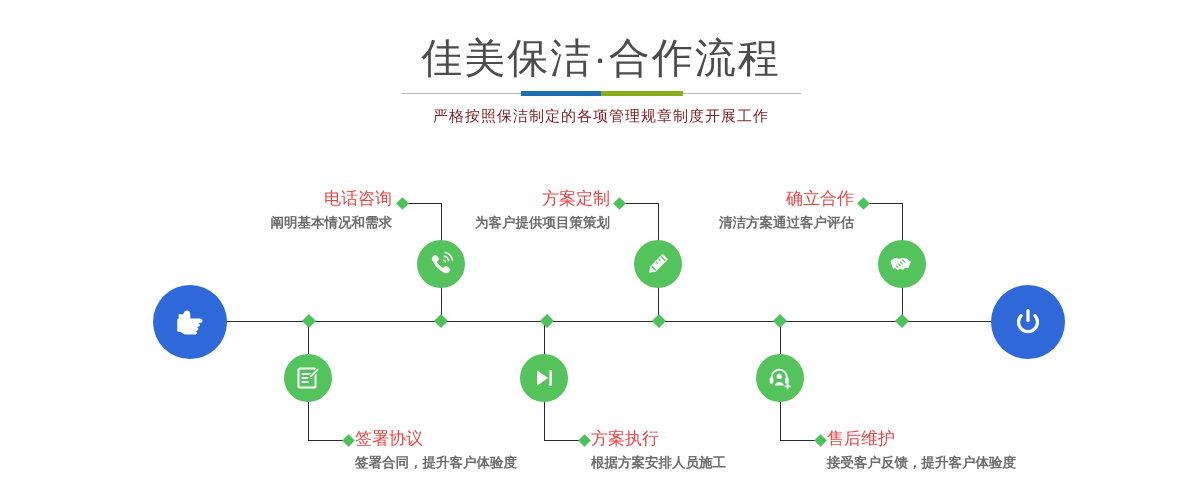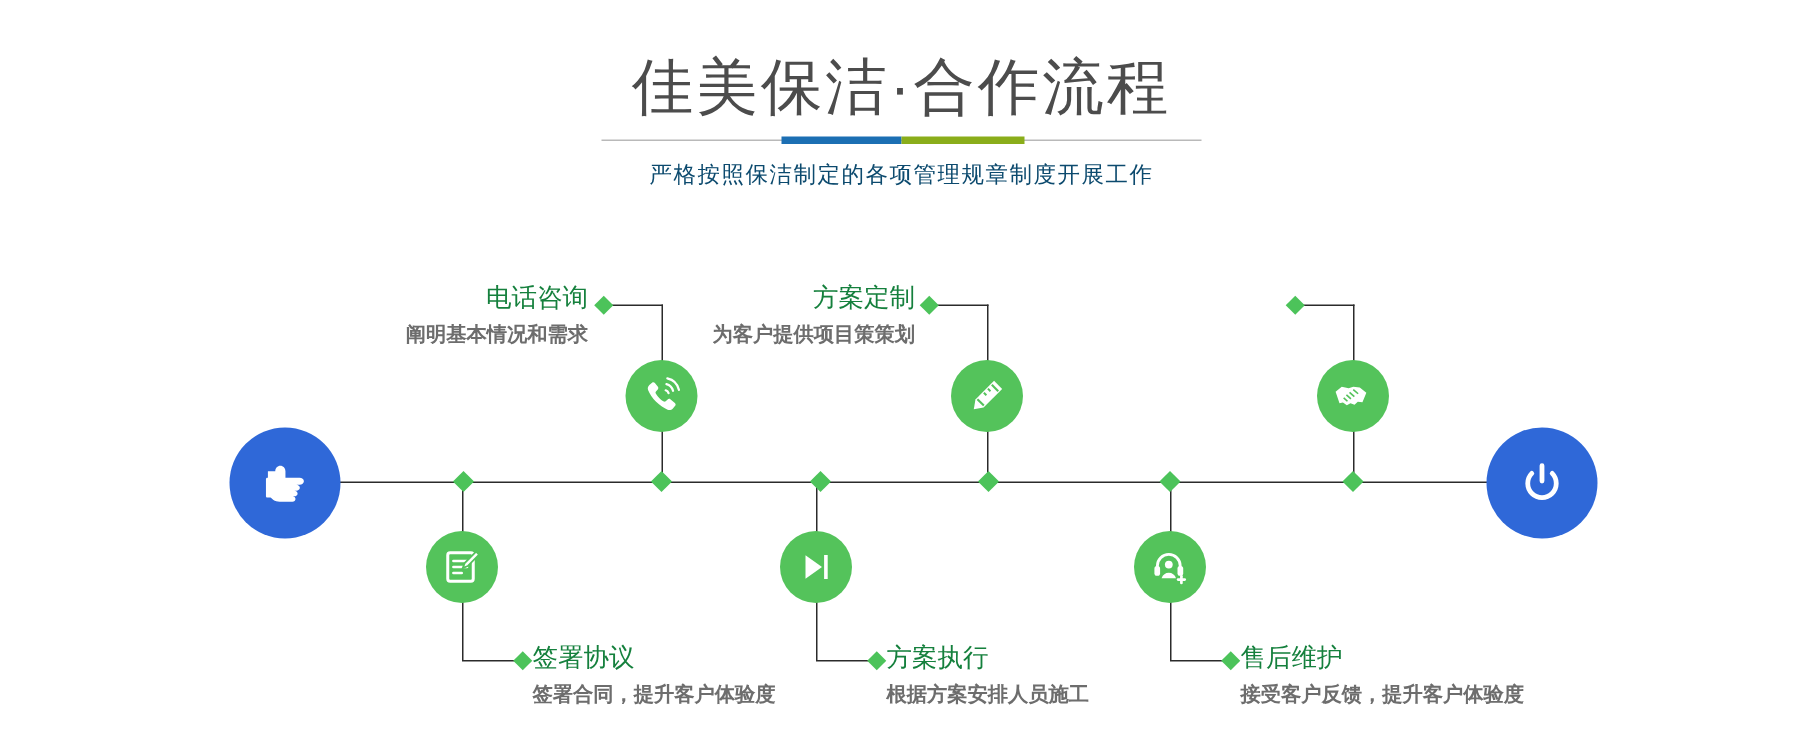--- a/index.html
+++ b/index.html
@@ -66,21 +66,21 @@
     left: 200px;
     top: 0;
     width: 82px;
     height: 5px;
     background: #8aad1a;
   }
   .page-subtitle {
     margin: 0;
     padding-top: 11px;
     font-size: 15px;
-    color: #0c4a6e;
+    color: #7f1d1d;
     letter-spacing: 1px;
   }
 
   
   .timeline-area {
     position: absolute;
     left: 0;
     top: 0;
     width: 1202px;
     height: 502px;
@@ -148,21 +148,21 @@
     height: 10px;
   }
 
   
   .node-label {
     position: absolute;
     z-index: 4;
   }
   .node-label .title {
     font-size: 17px;
-    color: #15803d;
+    color: #ef4444;
     line-height: 22px;
     white-space: nowrap;
   }
   .node-label .desc {
     font-size: 13.5px;
     color: #6d6d6d;
     line-height: 20px;
     margin-top: 3px;
     white-space: nowrap;
     font-weight: bold;
@@ -314,15 +314,19 @@
       <span>
         <svg width="28" height="28" viewBox="0 0 28 28">
           <path fill="#ffffff" d="M2.4 11.2l4.1-3.3 4.6.9 3.1-.9 4.3.5 4.4 3.4-2.6 6.3-3.1-.3-2.2 2-2.7-1-2.4 1.4-2.6-1.9-2.3.5-2.6-7.6z"></path>
           <path fill="none" stroke="#54c35b" stroke-width="1.1" d="M9.6 13.3l3 2.6"></path>
           <path fill="none" stroke="#54c35b" stroke-width="1.1" d="M11.7 11.6l3.2 2.8"></path>
           <path fill="none" stroke="#54c35b" stroke-width="1.1" d="M7.8 15.3l2.5 2.2"></path>
           <path fill="none" stroke="#54c35b" stroke-width="1.1" d="M14.2 9.7l3.2 2.8"></path>
         </svg>
       </span>
     </div>
+    <div class="node-label top" style="left:610px; top:188px; width:244px;">
+      <div class="title">确立合作</div>
+      <div class="desc">清洁方案通过客户评估</div>
+    </div>
 
   </div>
 </div>
 
 </body></html>

